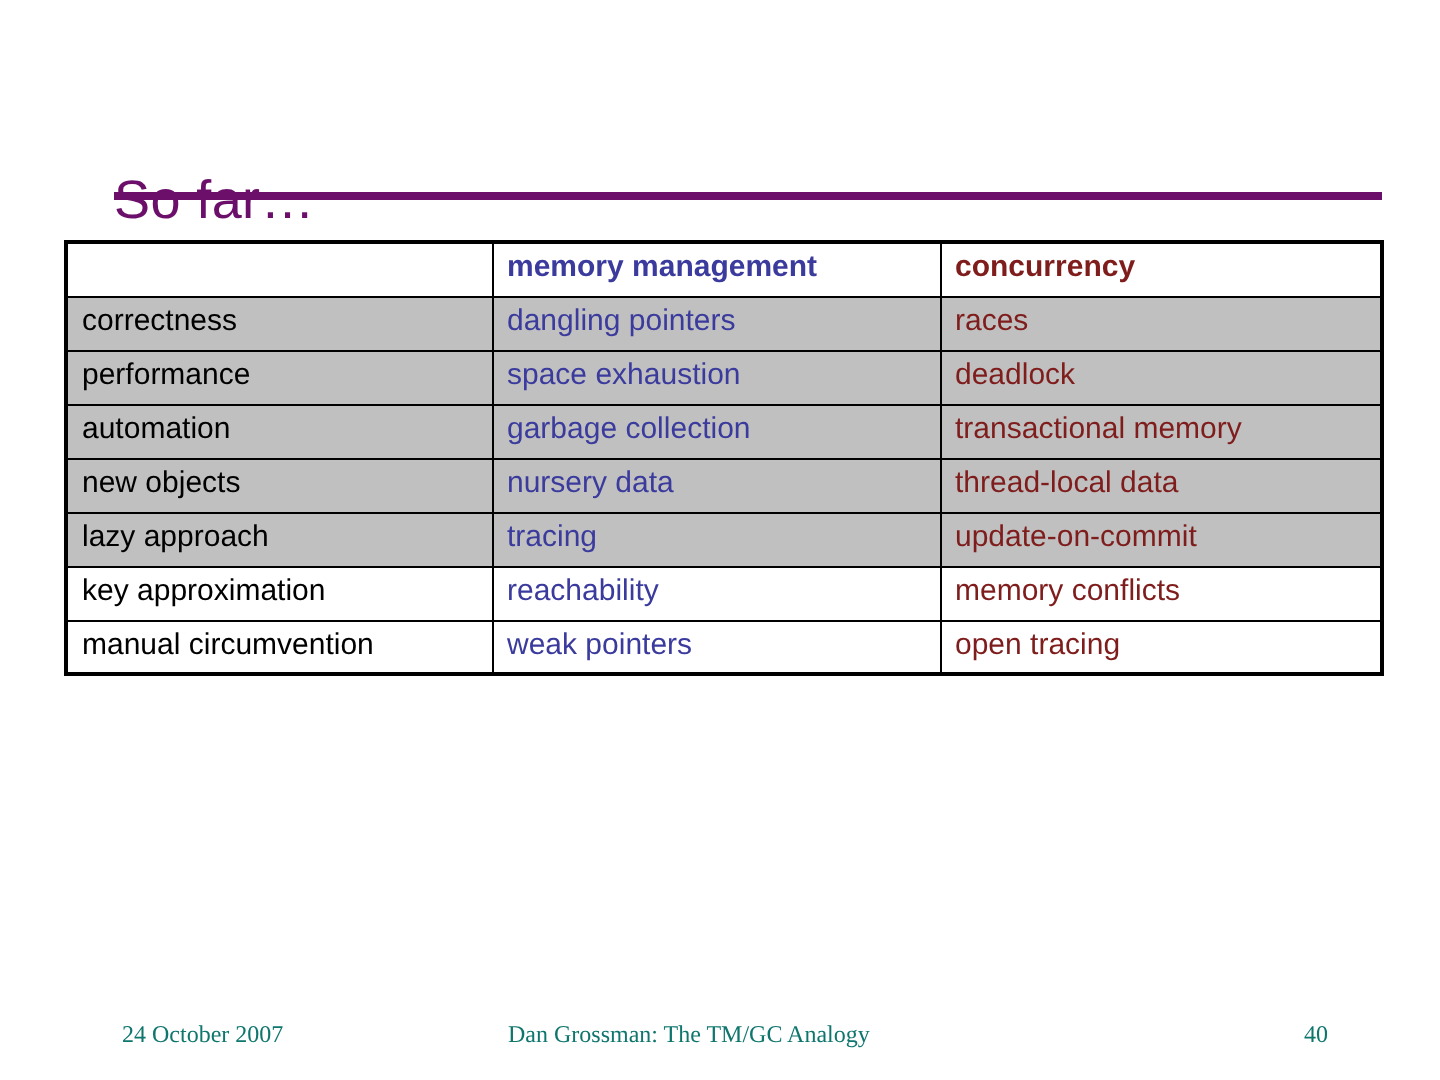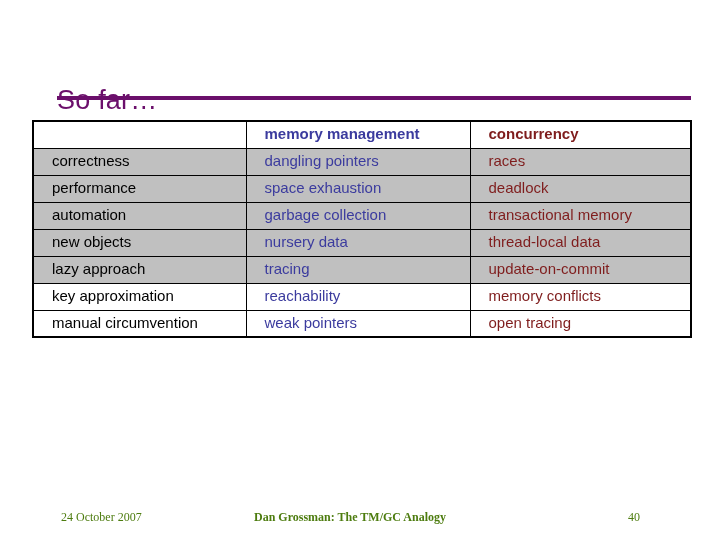--- a/index.html
+++ b/index.html
@@ -49,21 +49,21 @@
     border: 2px solid #000000;
     background: #ffffff;
   }
   #compare-table col.c-topic   { width: 213px; }
   #compare-table col.c-memory  { width: 224px; }
   #compare-table col.c-concur  { width: 221px; }
 
   #compare-table td {
     border: 1px solid #000000;
     height: 27px;
-    padding: 0 0 1px 18px;
+    padding: 0 0 1px 7px;
     font-size: 15px;
     line-height: 16px;
     vertical-align: middle;
     white-space: nowrap;
     overflow: hidden;
   }
 
   tr.header-row td {
     background: #ffffff;
     font-weight: bold;
@@ -75,26 +75,26 @@
   td.col-memory  { color: #3B3B9E; }
   td.col-concur  { color: #7f1d1d; }
 
   
   .footer-text {
     position: absolute;
     top: 510px;
     font-family: "Liberation Serif", serif;
     font-size: 12px;
     line-height: 14px;
-    color: #4d7c0f;
+    color: #0f766e;
     white-space: nowrap;
   }
   #footer-date { left: 61px; }
-  #footer-center { left: 254px; font-weight: bold; }
-  #footer-page { left: 628px; }
+  #footer-center { left: 254px; }
+  #footer-page { left: 652px; }
 </style>
 </head>
 <body>
 
 <div id="slide-title">So far…</div>
 
 <div id="title-rule"></div>
 
 <table id="compare-table">
   <colgroup>

